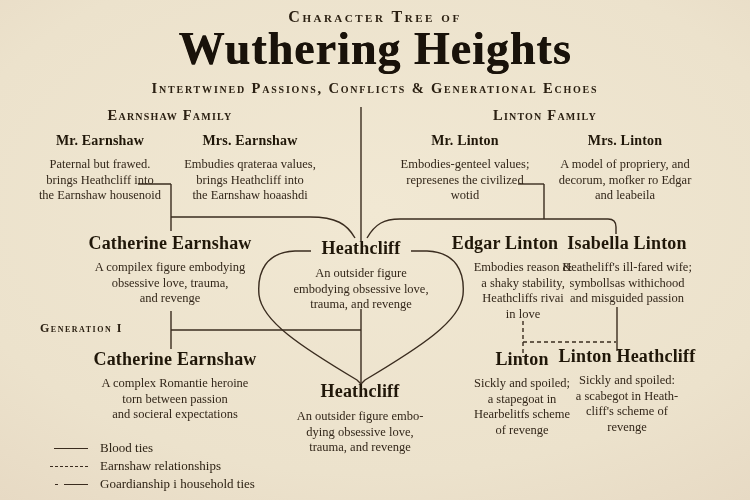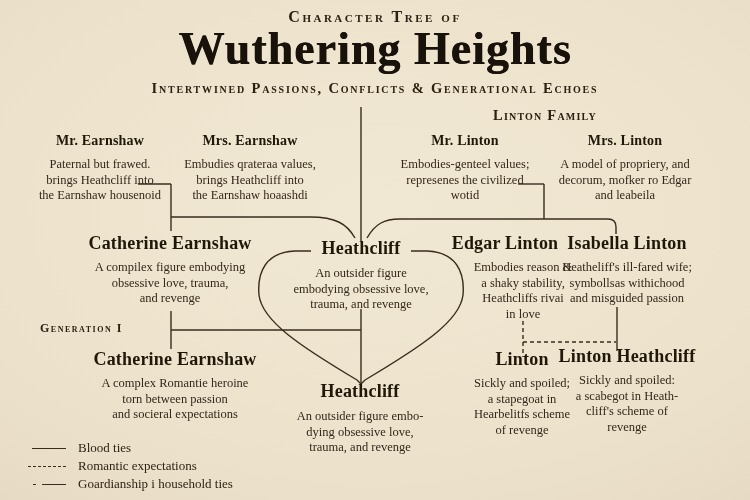--- a/index.html
+++ b/index.html
@@ -55,21 +55,21 @@
     font-size:12.5px;line-height:15.5px;
     color:#33271a;
     white-space:pre-line;
   }
   .genlabel{
     font-size:12px;font-weight:700;letter-spacing:1.5px;color:#2b2012;
   }
   svg.lines{position:absolute;top:0;left:0;pointer-events:none;}
   svg.lines path{stroke:var(--line);stroke-width:1.4;fill:none;}
   svg.lines path.dash{stroke-dasharray:4 3;}
-  .legend{left:24px;top:439px;}
+  .legend{left:46px;top:439px;}
   .legend-row{display:flex;align-items:center;height:18px;}
   .legend-swatch{width:42px;display:flex;align-items:center;justify-content:flex-end;}
   .ls-solid{width:34px;border-top:1.6px solid var(--line);}
   .ls-dashed{width:38px;border-top:1.8px dashed var(--line);}
   .ls-dot{width:3px;border-top:1.6px solid var(--line);margin-right:6px;}
   .ls-short{width:24px;border-top:1.6px solid var(--line);}
   .legend-label{
     margin-left:12px;font-size:13px;color:#2e2315;
   }
 </style>
@@ -102,20 +102,21 @@
     <path d="M617 307 V351"></path>
 
     <path class="dash" d="M523 321 V357"></path>
     <path class="dash" d="M523 342 H616"></path>
   </svg>
 
   <div class="abs ctr kicker sc">Character Tree of</div>
   <div class="abs ctr title">Wuthering Heights</div>
   <div class="abs ctr subtitle sc">Intertwined Passions, Conflicts &amp; Generational Echoes</div>
 
+  <div class="abs ctr family sc" style="left:55px;top:107px;width:230px;">Earnshaw Family</div>
   <div class="abs ctr family sc" style="left:430px;top:107px;width:230px;">Linton Family</div>
 
   <div class="abs ctr" style="left:20px;top:133px;width:160px;">
     <div class="name">Mr. Earnshaw</div>
   </div>
   <div class="abs ctr desc" style="left:13px;top:157px;width:174px;">Paternal but frawed.
 brings Heathcliff into
 the Earnshaw housenoid</div>
 
   <div class="abs ctr" style="left:165px;top:133px;width:170px;">
@@ -204,21 +205,21 @@
     <div class="legend-row">
       <span class="legend-swatch">
           <span class="ls-solid"></span>
         </span>
       <span class="legend-label">Blood ties</span>
     </div>
     <div class="legend-row">
       <span class="legend-swatch">
           <span class="ls-dashed"></span>
         </span>
-      <span class="legend-label">Romantic expectations</span>
+      <span class="legend-label">Earnshaw relationships</span>
     </div>
     <div class="legend-row">
       <span class="legend-swatch">
           <span class="ls-dot"></span>
           <span class="ls-short"></span>
         </span>
       <span class="legend-label">Goardianship i household ties</span>
     </div>
   </div>
 

